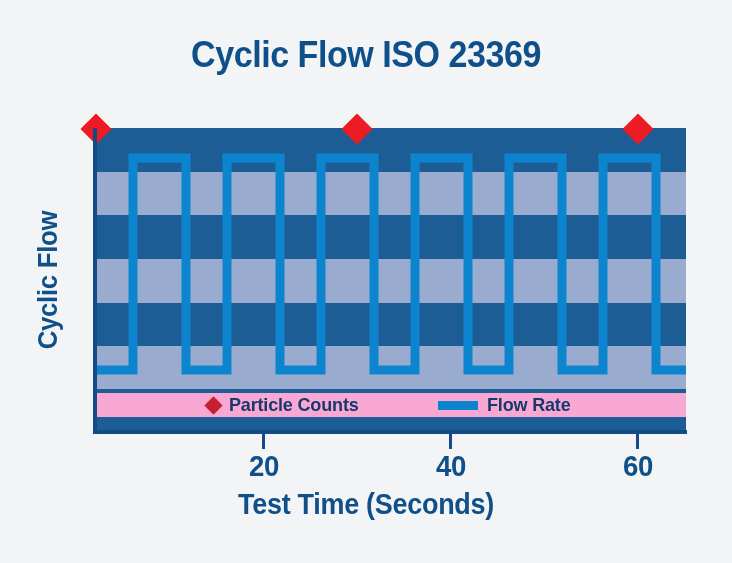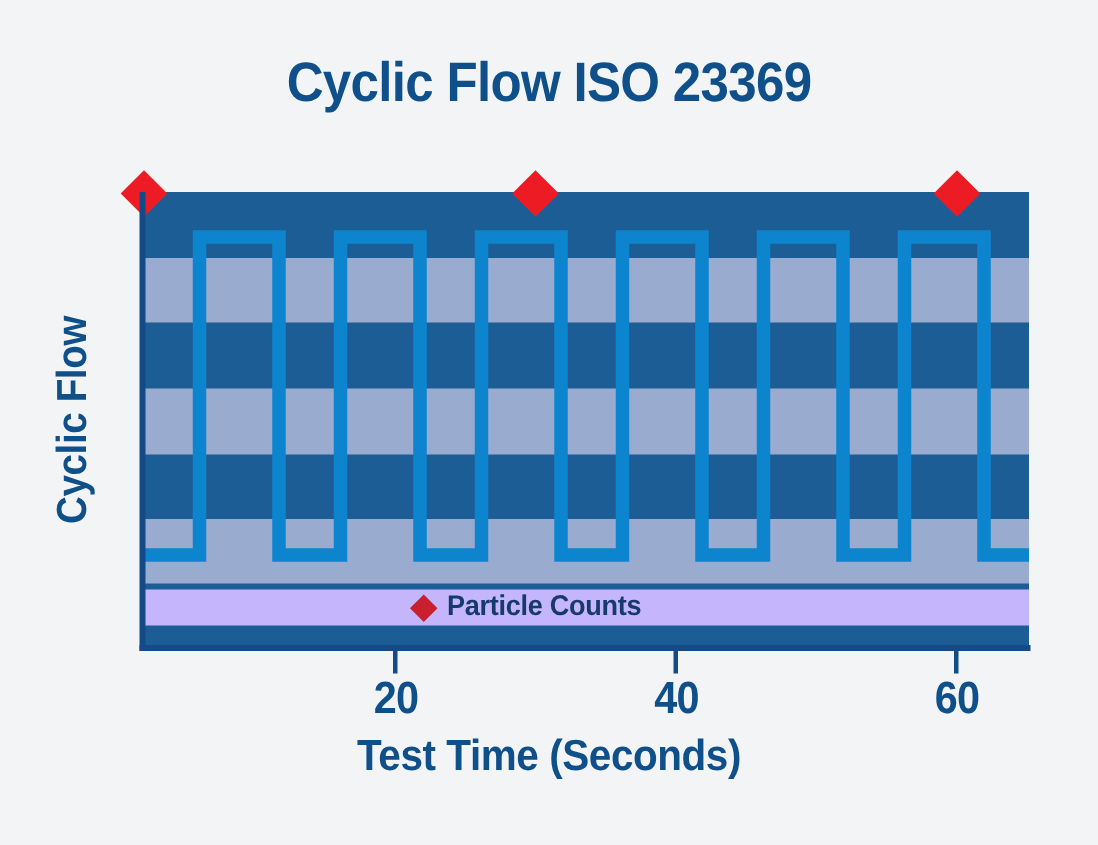--- a/index.html
+++ b/index.html
@@ -85,21 +85,21 @@
     height: 304px;
   }
 
   
   .legend-strip {
     position: absolute;
     left: 0;
     top: 265px;
     width: 590px;
     height: 24px;
-    background: #c4b5fd;
+    background: #f9a8d4;
     display: flex;
     align-items: center;
     justify-content: center;
     gap: 0px;
   }
   .legend-entry {
     display: flex;
     align-items: center;
     gap: 9px;
   }
@@ -204,20 +204,24 @@
 
     <svg class="wave-svg" viewBox="0 0 590 304" preserveAspectRatio="none">
       <polyline fill="none" stroke="#0d85ce" stroke-width="9" stroke-linejoin="miter" stroke-linecap="butt" points="-4,242 37,242 37,30 90,30 90,242 131,242 131,30 184,30 184,242 225,242 225,30 278,30 278,242 319,242 319,30 372,30 372,242 413,242 413,30 466,30 466,242 507,242 507,30 560,30 560,242 601,242 601,30 600,30"></polyline>
     </svg>
 
     <div class="legend-strip">
       <div class="legend-entry first">
         <span class="legend-diamond"></span>
         <span class="legend-text">Particle Counts</span>
       </div>
+      <div class="legend-entry">
+        <span class="legend-line"></span>
+        <span class="legend-text">Flow Rate</span>
+      </div>
     </div>
 
   </div>
 
   <div class="marker-diamond" style="left:96px;top:129px;"></div>
   <div class="marker-diamond" style="left:357px;top:129px;"></div>
   <div class="marker-diamond" style="left:638px;top:129px;"></div>
 
   <div class="axis-left"></div>
   <div class="axis-bottom"></div>

